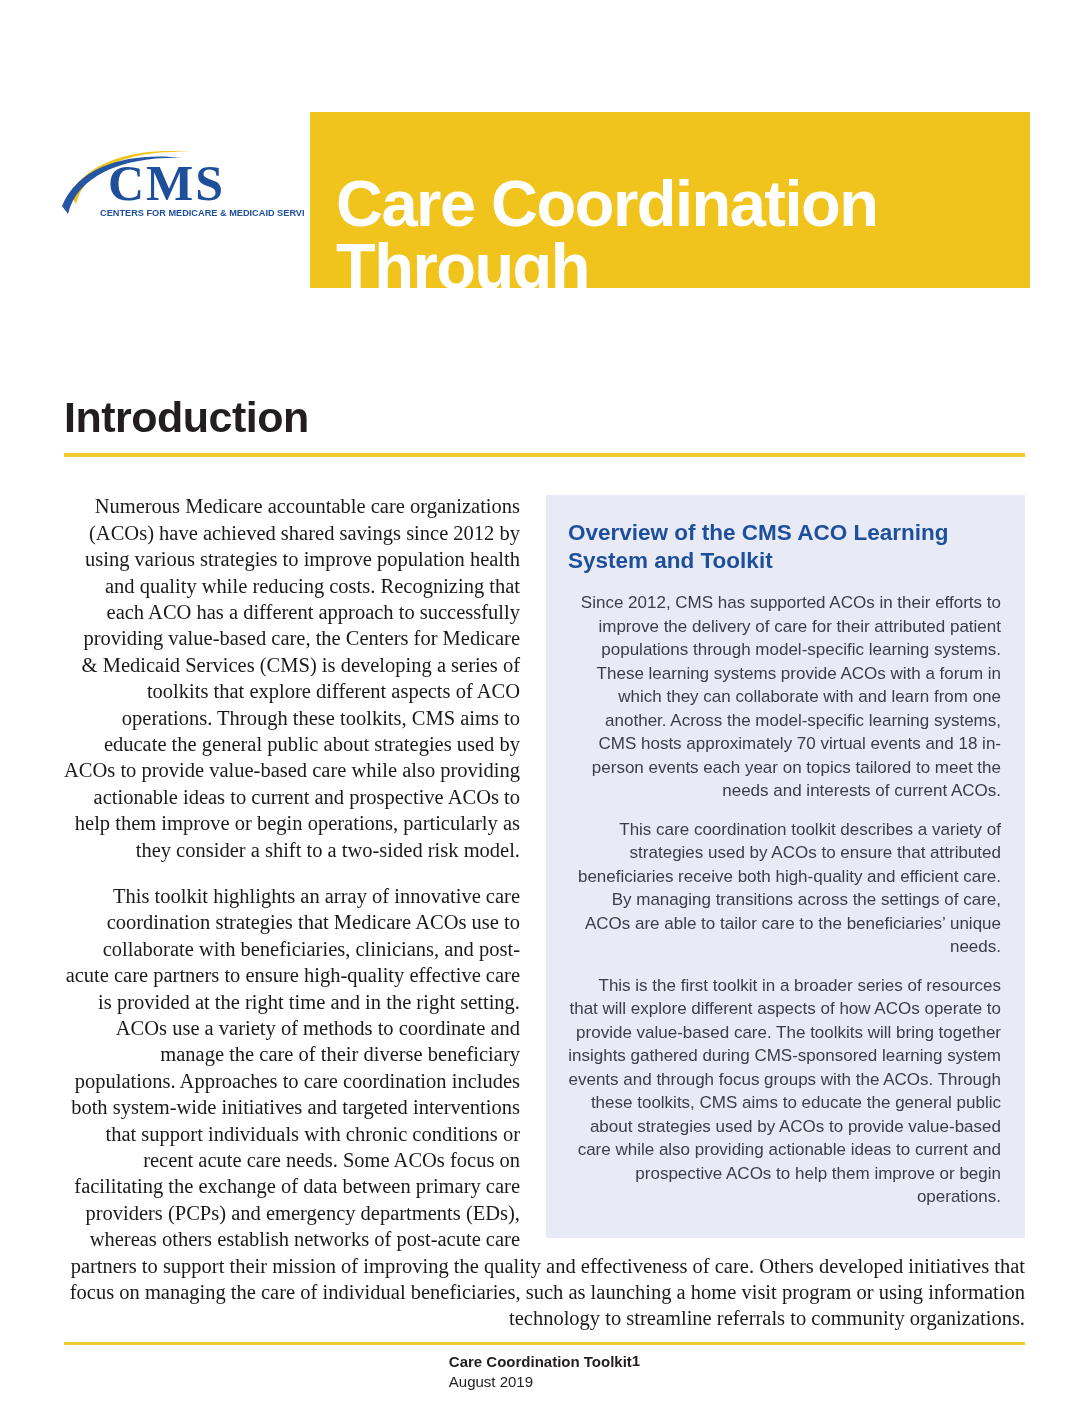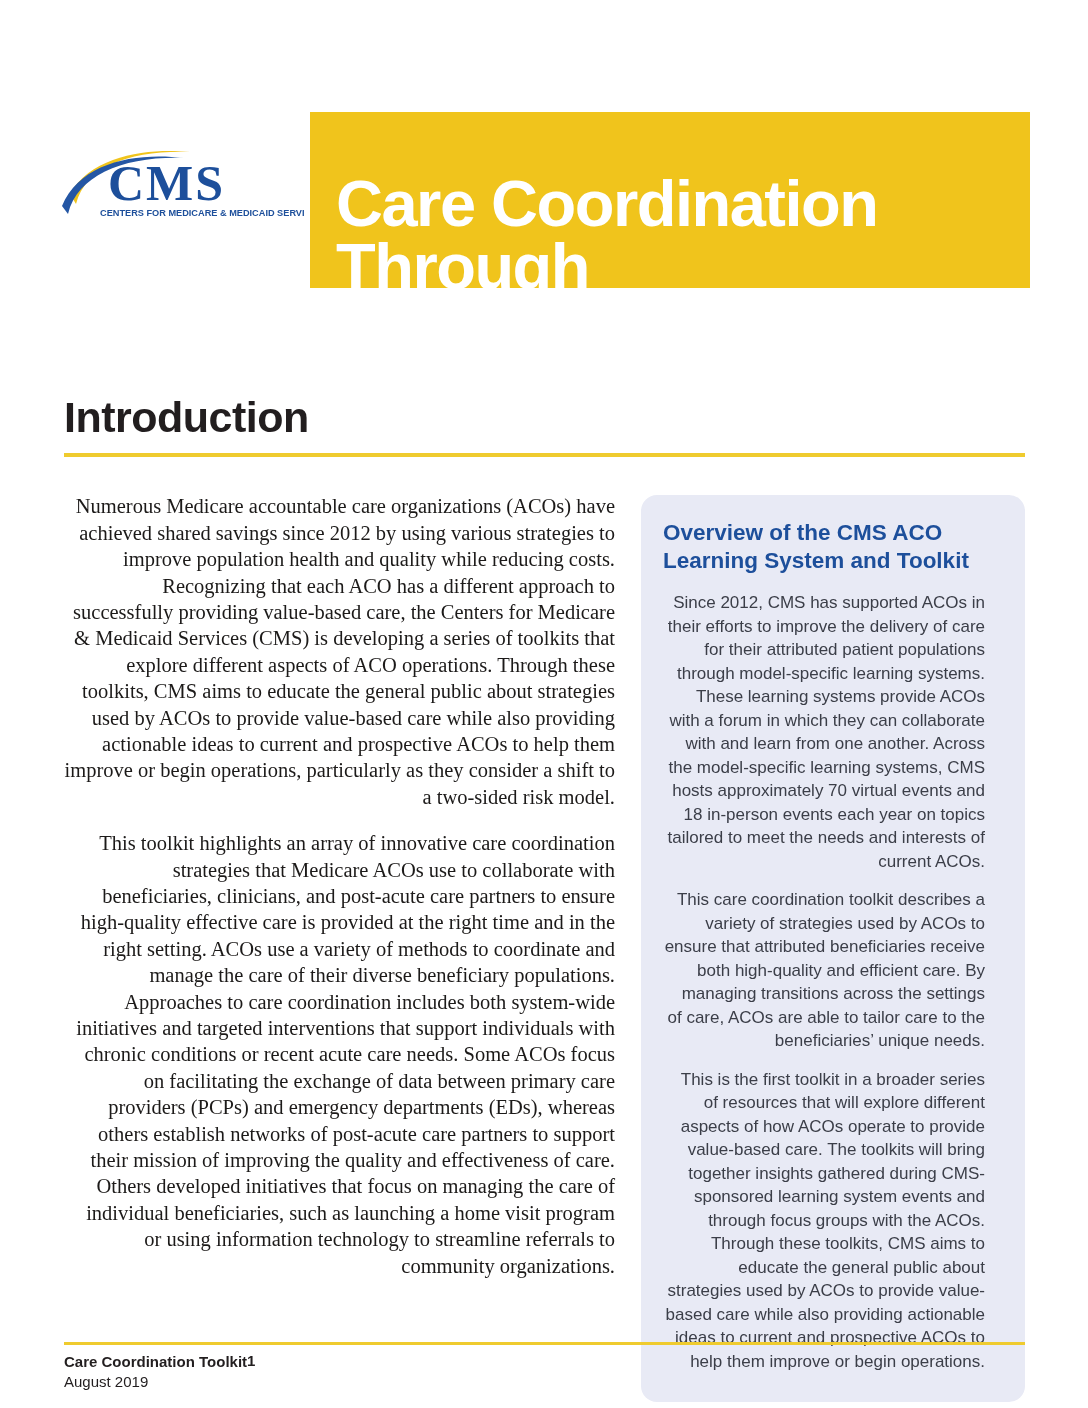--- a/index.html
+++ b/index.html
@@ -31,33 +31,33 @@
   .banner{position:absolute;left:310px;top:112px;width:720px;height:176px;background:var(--yellow);overflow:hidden;}
   .banner-title{position:absolute;left:26px;bottom:-10px;margin:0;color:#ffffff;
     font-size:65px;font-weight:bold;letter-spacing:-1.5px;line-height:0.97;}
 
   
   .content{position:absolute;left:64px;top:356px;width:961px;margin-top:38px;}
   .section-heading{margin:0;color:#221E1F;font-size:43px;font-weight:bold;letter-spacing:-0.5px;line-height:1.1;}
   .heading-rule{height:4px;background:var(--rule-yellow);margin-top:12px;}
 
   .body-flow{margin-top:36px;}
-  .callout{float:right;width:384px;background:var(--callout-bg);
-    padding:24px 40px 14px 22px;margin:2px 0 10px 26px;border-radius:16px;}
+  .callout{float:right;width:479px;background:var(--callout-bg);
+    padding:24px 24px 14px 22px;margin:2px 0 10px 26px;}
   .callout-heading{margin:0 0 16px 0;color:var(--blue);font-size:22.5px;font-weight:bold;line-height:1.24;}
   .callout p{margin:0 0 15px 0;color:var(--callout-ink);font-size:17px;line-height:23.5px;font-weight:500;text-align:right;}
 
   .body-text p{font-family:"Liberation Serif",serif;color:var(--ink);
     font-size:20.5px;line-height:26.4px;margin:0 0 20px 0;text-align:right;}
   .body-text p:last-child{margin-bottom:0;}
 
   
   .footer{position:absolute;left:64px;top:1342px;width:961px;}
   .footer-rule{height:3px;background:var(--rule-yellow);}
-  .footer-row{display:flex;justify-content:flex-start;align-items:flex-start;margin-top:7px;}
+  .footer-row{display:flex;justify-content:center;align-items:flex-start;margin-top:7px;}
   .footer-left div{color:#221E1F;font-size:15px;line-height:1.35;}
   .footer-title{font-weight:bold;}
   .footer-page{color:#221E1F;font-size:15px;font-weight:bold;}
 </style>
 </head>
 <body>
 
 <div class="page">
 
   <div class="logo-block">

